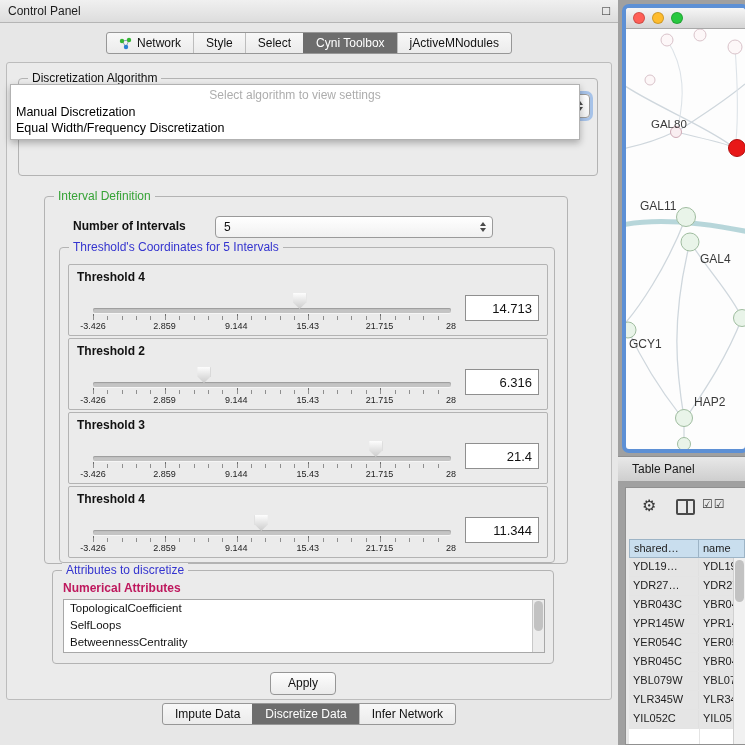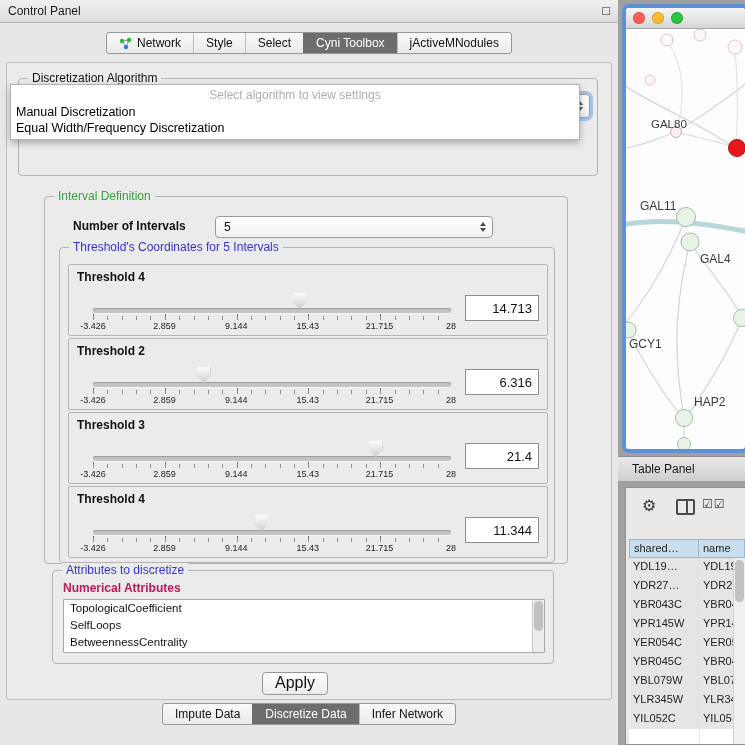--- a/index.html
+++ b/index.html
@@ -60,21 +60,21 @@
   .scale-label{position:absolute;top:56px;transform:translateX(-50%);font-size:9px;color:#222;white-space:nowrap;}
   .tvalue{position:absolute;left:396px;top:30px;width:74px;height:26px;background:#fff;border:1px solid #8f8f8f;font-size:13px;color:#111;text-align:right;line-height:26px;padding-right:6px;box-sizing:border-box;}
 
   .attrs-group{left:52px;top:570px;width:500px;height:92px;}
   .attrs-label{position:absolute;left:10px;top:10px;font-size:12px;font-weight:bold;color:#be185d;}
   .listbox{position:absolute;left:10px;top:28px;width:480px;height:52px;background:#fff;border:1px solid #a8a8a8;overflow:hidden;}
   .litem{height:17px;line-height:17px;padding-left:6px;font-size:11.5px;color:#111;white-space:nowrap;}
   .list-scroll{position:absolute;right:0;top:0;width:12px;height:100%;background:#ececec;border-left:1px solid #c8c8c8;box-sizing:border-box;}
   .list-thumb{position:absolute;left:1px;right:1px;top:1px;height:30px;background:#c2c2c2;border-radius:5px;}
 
-  .apply-btn{position:absolute;left:262px;top:672px;width:64px;height:21px;border:1px solid #969696;border-radius:4px;background:linear-gradient(#fdfdfd,#ebebeb);font-size:16px;color:#111;text-align:center;line-height:20px;}
+  .apply-btn{position:absolute;left:270px;top:672px;width:64px;height:21px;border:1px solid #969696;border-radius:4px;background:linear-gradient(#fdfdfd,#ebebeb);font-size:12px;color:#111;text-align:center;line-height:20px;}
 
   
   .right-col{position:absolute;left:618px;top:0;width:127px;height:745px;background:#a0a0a0;}
   .network-window{position:absolute;left:622px;top:4px;width:127px;height:449px;border:4px solid var(--frame-blue);border-radius:7px;box-sizing:border-box;overflow:hidden;background:#fdfdfd;}
   .net-titlebar{height:20px;background:linear-gradient(#f6f6f6,#d5d5d5);border-bottom:1px solid #a8a8a8;display:flex;align-items:center;gap:7px;padding-left:7px;}
   .light{width:12px;height:12px;border-radius:50%;border:1px solid rgba(0,0,0,.18);box-sizing:border-box;}
   .light.red{background:var(--traffic-red);}
   .light.yellow{background:var(--traffic-yellow);}
   .light.green{background:var(--traffic-green);}
   .net-canvas{position:relative;width:100%;height:calc(100% - 21px);}

